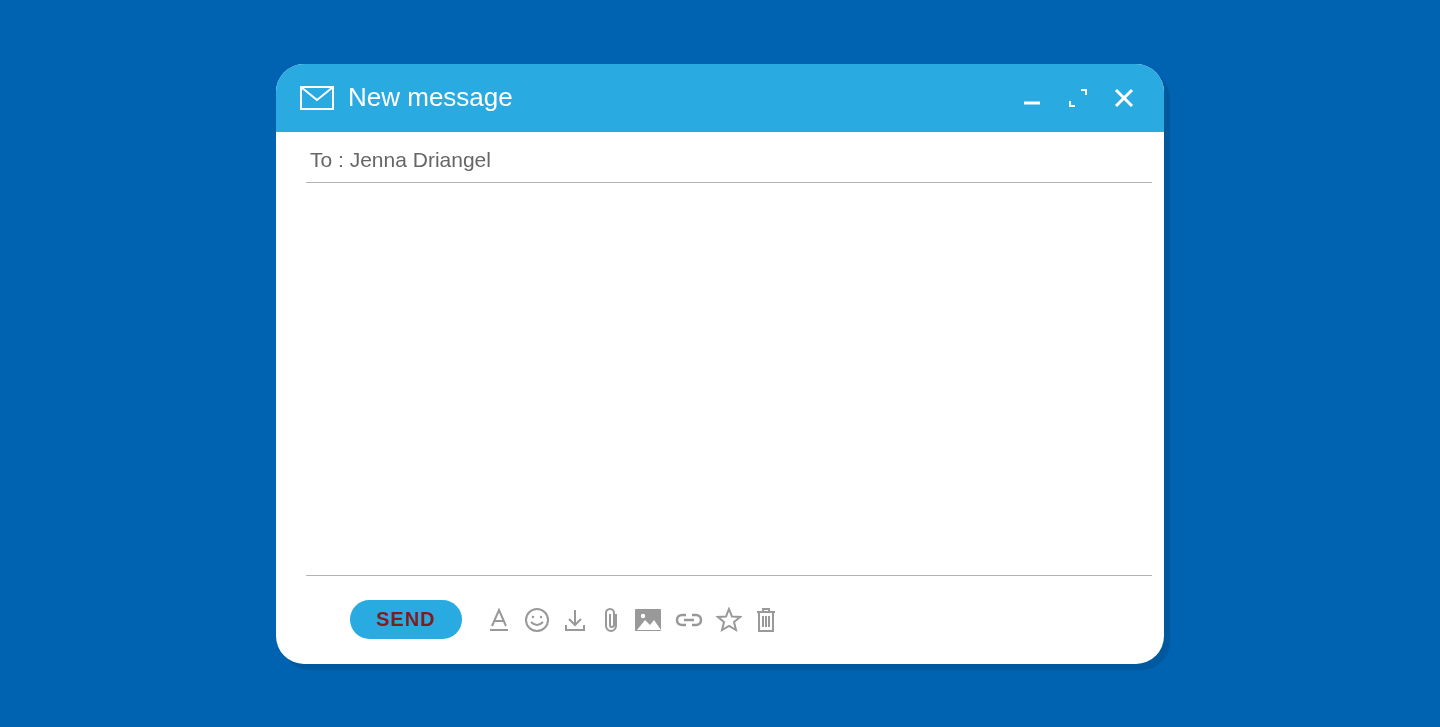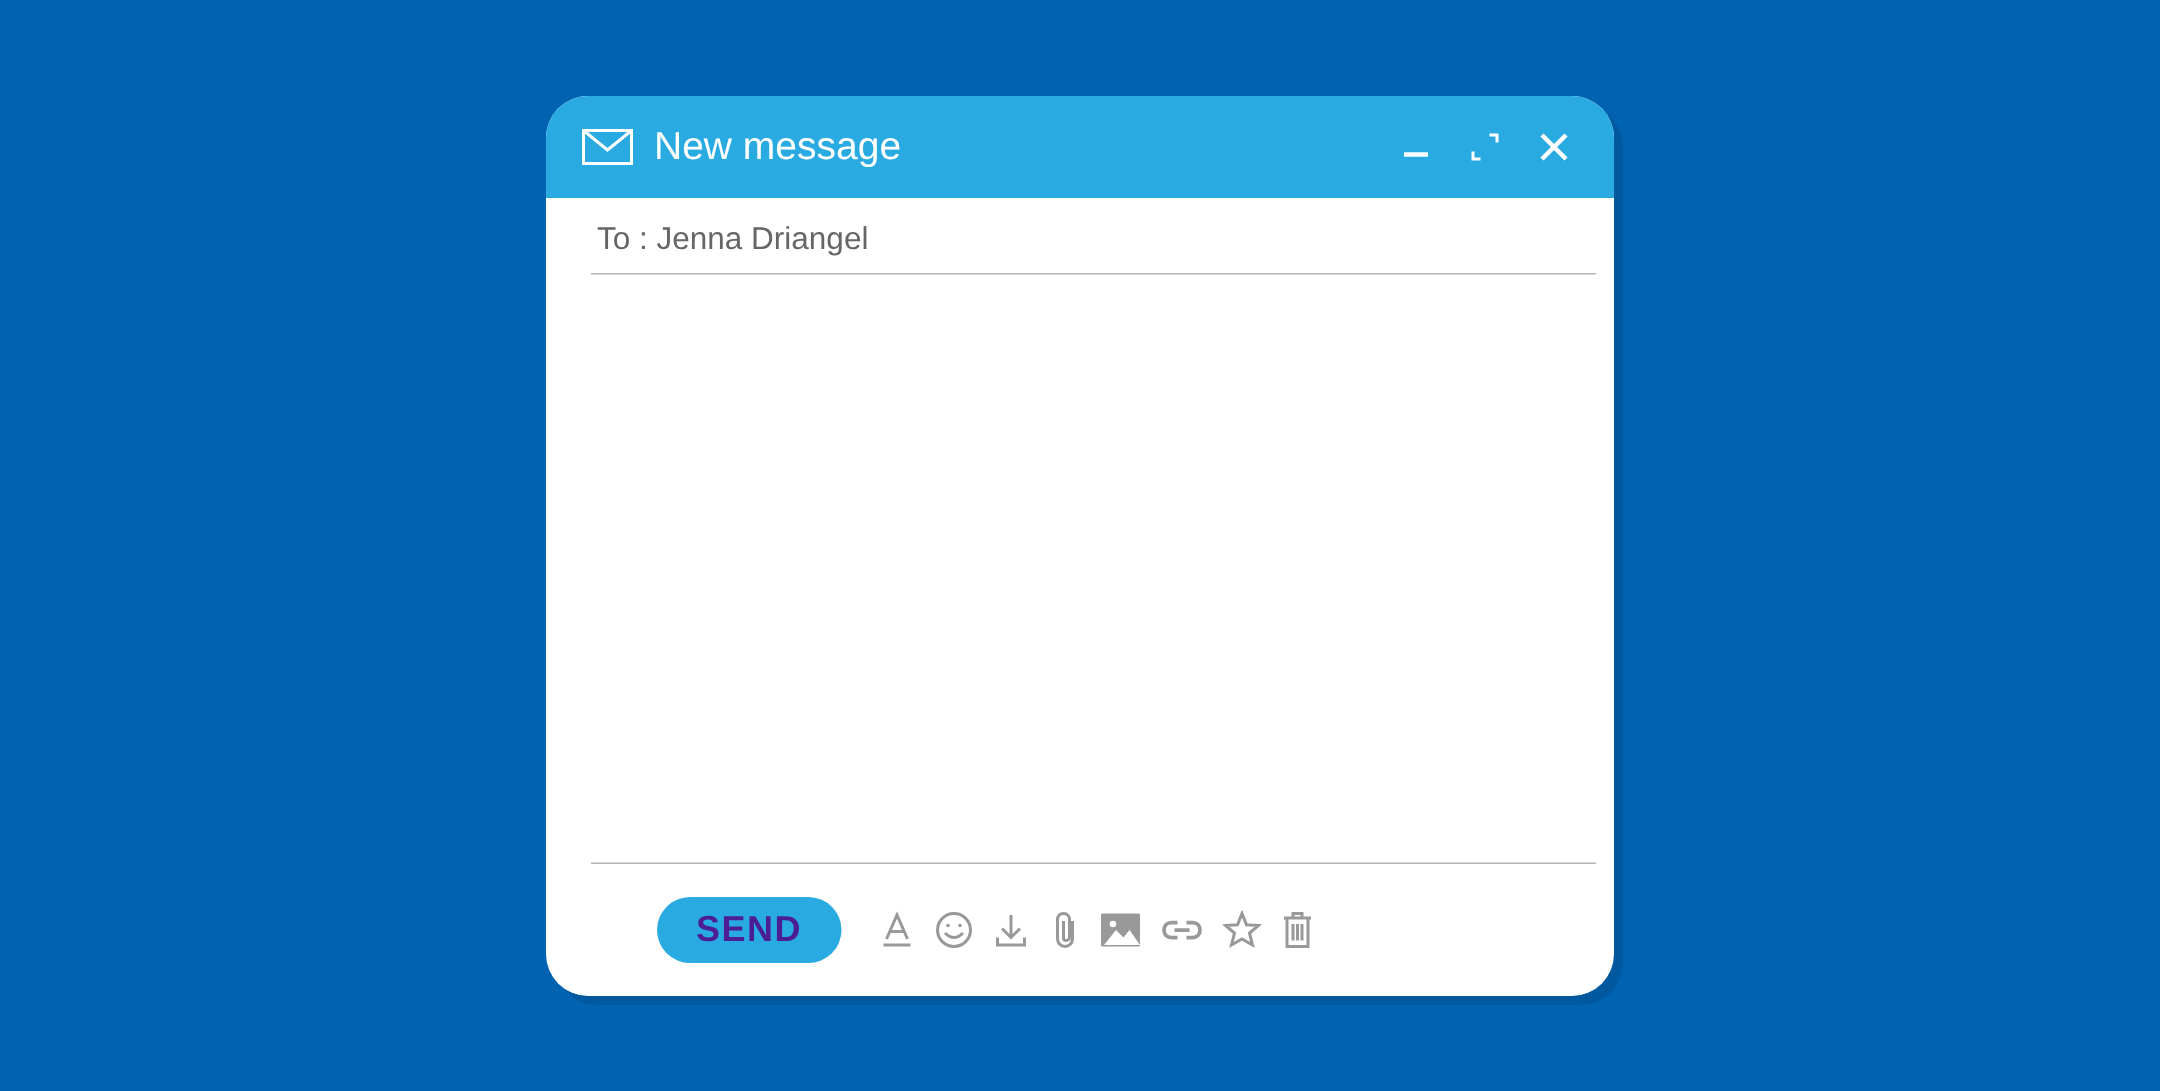--- a/index.html
+++ b/index.html
@@ -7,21 +7,21 @@
       width: 1440px;
       height: 727px;
       background: #0063b1;
       font-family: -apple-system, BlinkMacSystemFont, "Segoe UI", Arial, sans-serif;
       display: flex;
       align-items: center;
       justify-content: center;
       overflow: hidden;
     }
     .compose-window {
-      width: 712px;
+      width: 888px;
       height: 600px;
       background: #ffffff;
       border-radius: 28px;
       overflow: hidden;
       box-shadow: 6px 6px 0 rgba(0,0,0,0.1);
       display: flex;
       flex-direction: column;
     }
     .title-bar {
       background: #29abe2;
@@ -65,25 +65,25 @@
 
     .toolbar {
       height: 88px;
       padding: 0 44px;
       display: flex;
       align-items: center;
       gap: 16px;
     }
     .send-btn {
       background: #29abe2;
-      color: #4c1d95;
+      color: #7f1d1d;
       border: none;
       border-radius: 999px;
       padding: 8px 26px;
-      font-size: 24px;
+      font-size: 20px;
       font-weight: 700;
       letter-spacing: 1px;
       cursor: pointer;
     }
     .tool-icons { display: flex; align-items: center; gap: 12px; margin-left: 8px; }
     .tool { color: #999999; cursor: pointer; display: flex; align-items: center; justify-content: center; }
     .tool svg { display: block; }
   </style>
 </head>
 <body>

